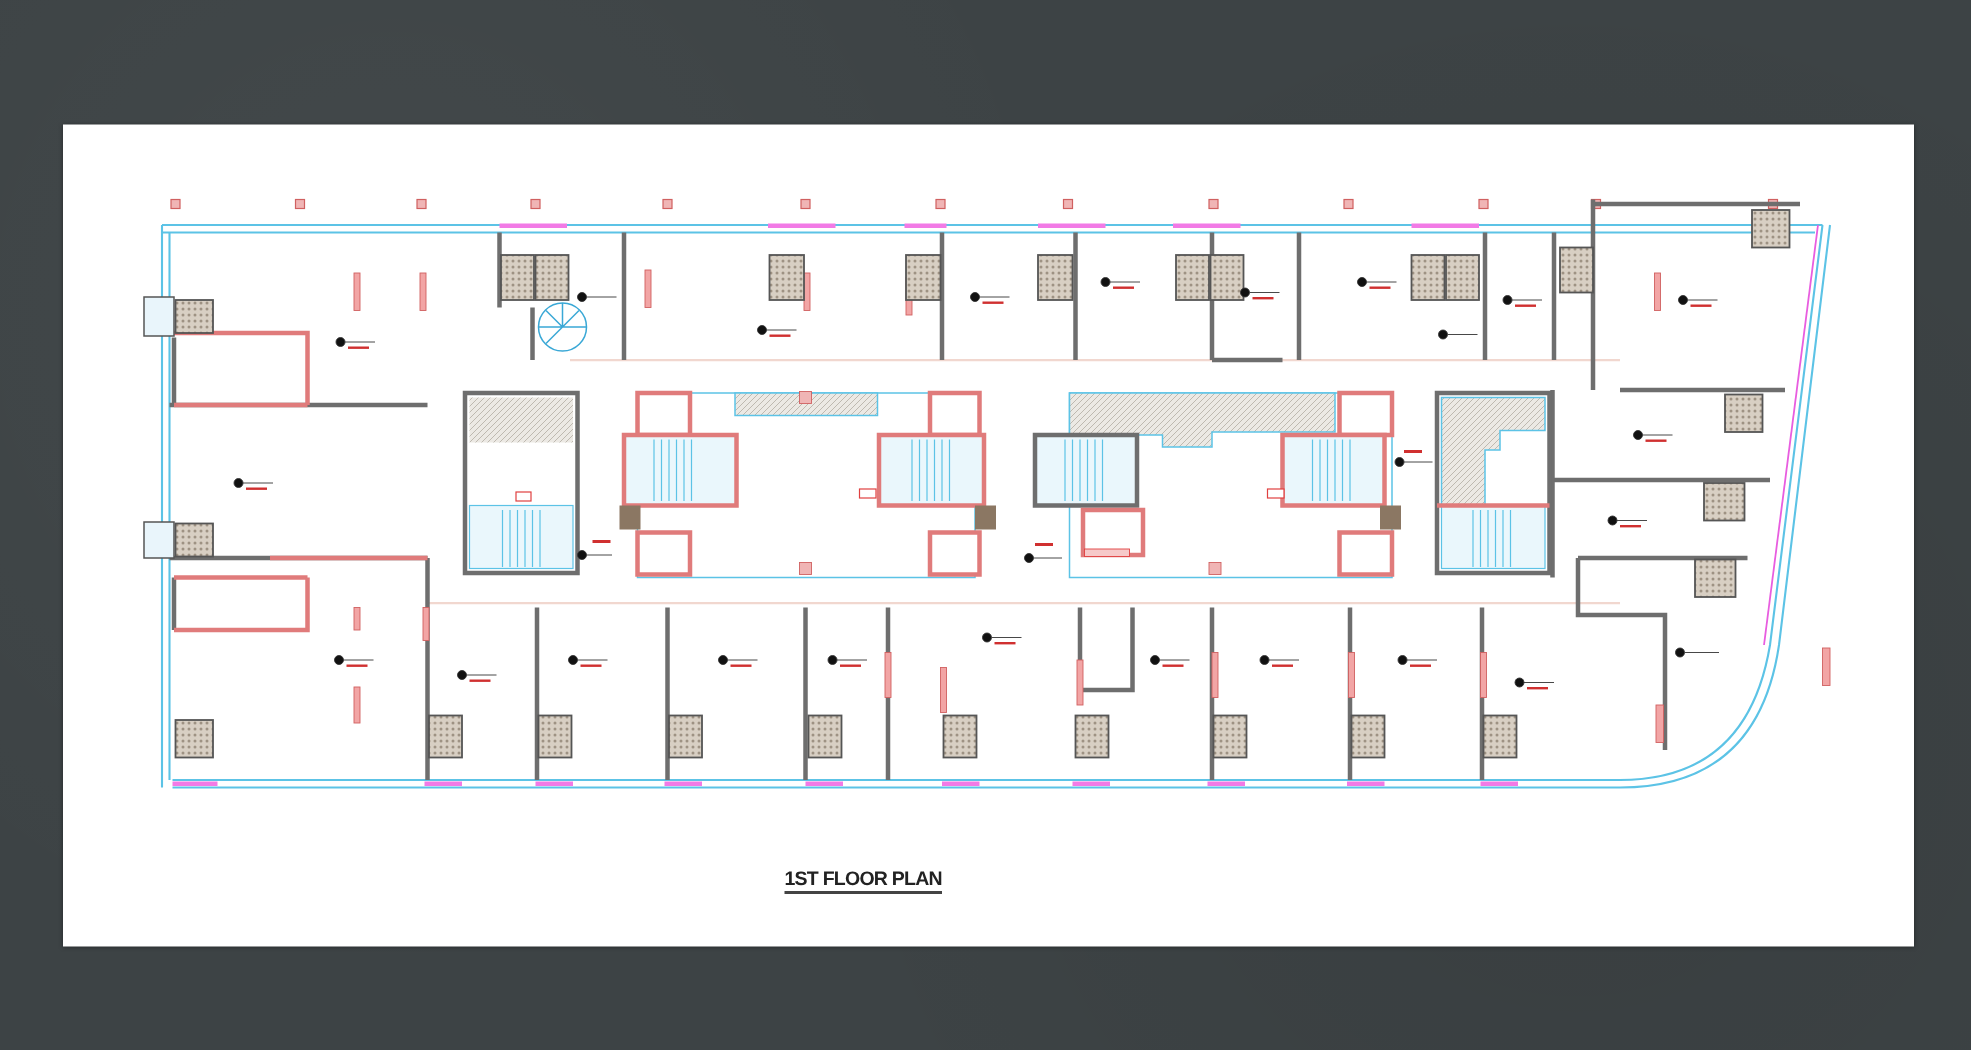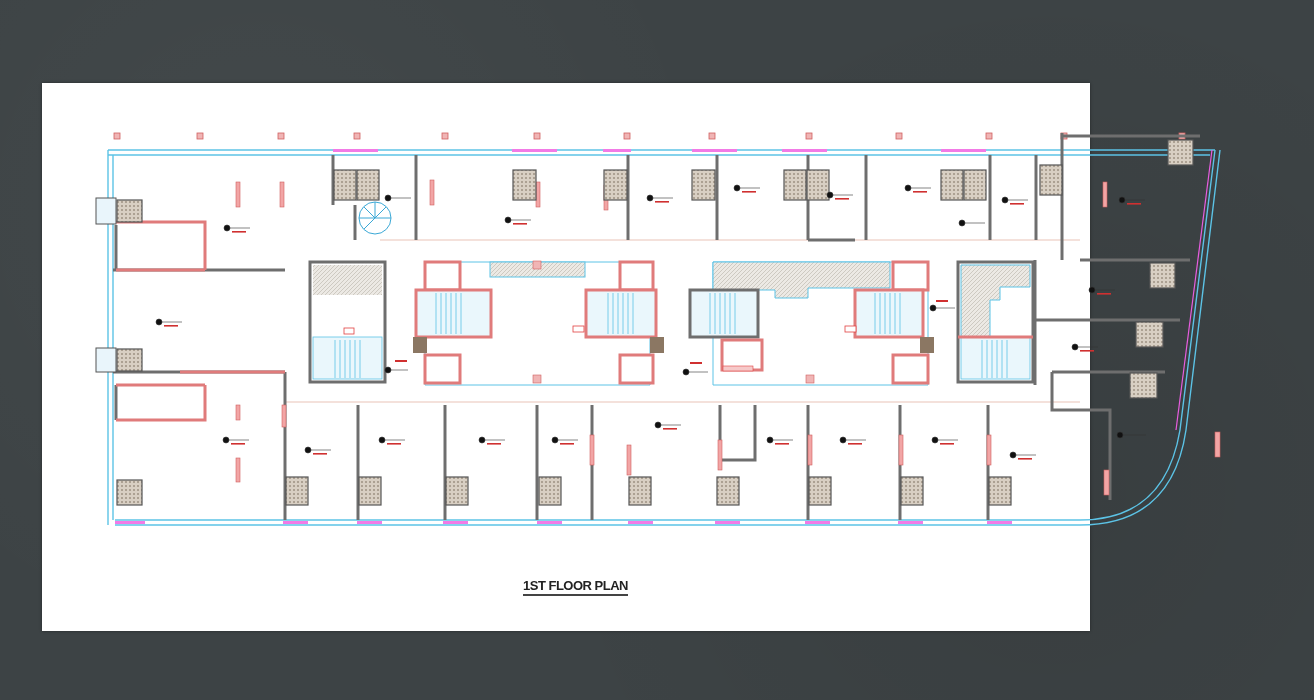--- a/index.html
+++ b/index.html
@@ -1,20 +1,20 @@
 <!DOCTYPE html>
 <html><head>
 <meta charset="utf-8">
 <style>
   html,body{margin:0;padding:0;}
   body{width:1314px;height:700px;background:#3c4244;position:relative;overflow:hidden;font-family:"Liberation Sans",sans-serif;}
   .bgtex{position:absolute;inset:0;background:
     radial-gradient(circle at 20% 30%, rgba(255,255,255,0.03) 0, transparent 40%),
     radial-gradient(circle at 80% 70%, rgba(0,0,0,0.08) 0, transparent 45%), #3d4345;}
-  .sheet{position:absolute;left:42px;top:83px;width:1048px;height:548px;background:#ffffff;box-shadow:0 0 3px rgba(0,0,0,.4);}
+  .sheet{position:absolute;left:42px;top:83px;width:1234px;height:548px;background:#ffffff;box-shadow:0 0 3px rgba(0,0,0,.4);}
   svg{position:absolute;left:0;top:0;}
   .title{position:absolute;left:523px;top:578px;font-size:13px;font-weight:bold;color:#222;letter-spacing:-0.5px;border-bottom:2px solid #444;padding-bottom:1px;}
 </style>
 </head>
 <body>
 
 <div class="bgtex"></div>
 
 <div class="sheet">
   <svg width="1234" height="548" viewBox="42 83 1234 548">

